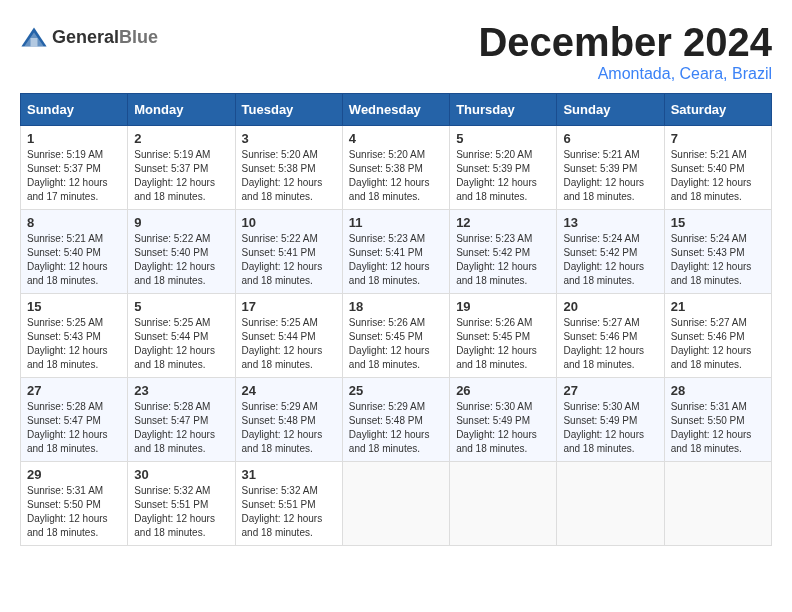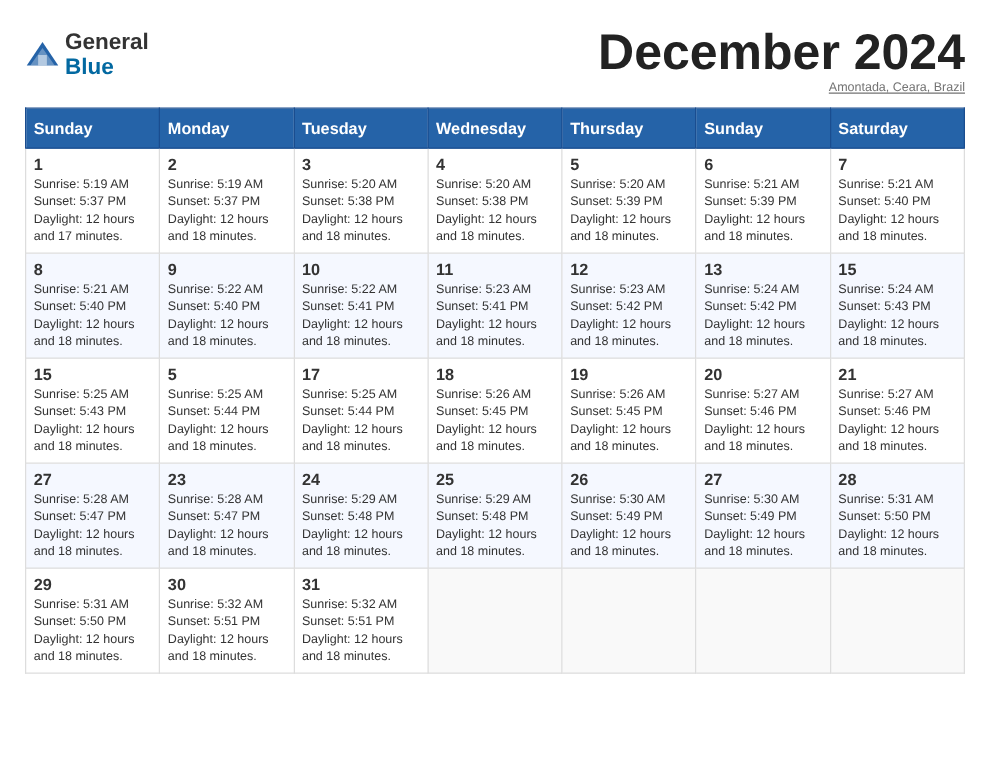--- a/index.html
+++ b/index.html
@@ -16,50 +16,49 @@
       justify-content: space-between;
       margin-bottom: 10px;
     }
     .logo {
       display: flex;
       align-items: center;
       margin-top: 4px;
     }
     .logo-text {
       display: flex;
-      flex-direction: column;
+      flex-direction: row;
       line-height: 1.1;
     }
     .logo-general {
       font-size: 18px;
       font-weight: bold;
       color: #333;
     }
     .logo-blue {
       font-size: 18px;
       font-weight: bold;
-      color: #0369a1;
+      color: #737373;
     }
     .logo-icon {
       width: 28px;
       height: 28px;
       margin-right: 4px;
     }
     .title-section {
       text-align: right;
     }
     .month-title {
       font-size: 40px;
       font-weight: bold;
       color: #222;
     }
     .location {
-      font-size: 10px;
-      color: #737373;
-      text-decoration: underline;
+      font-size: 16px;
+      color: #3b82f6;
     }
     table {
       width: 100%;
       border-collapse: collapse;
       border-radius: 20px;
     }
     th {
       background-color: #2563a8;
       color: #fff;
       padding: 8px 6px;

